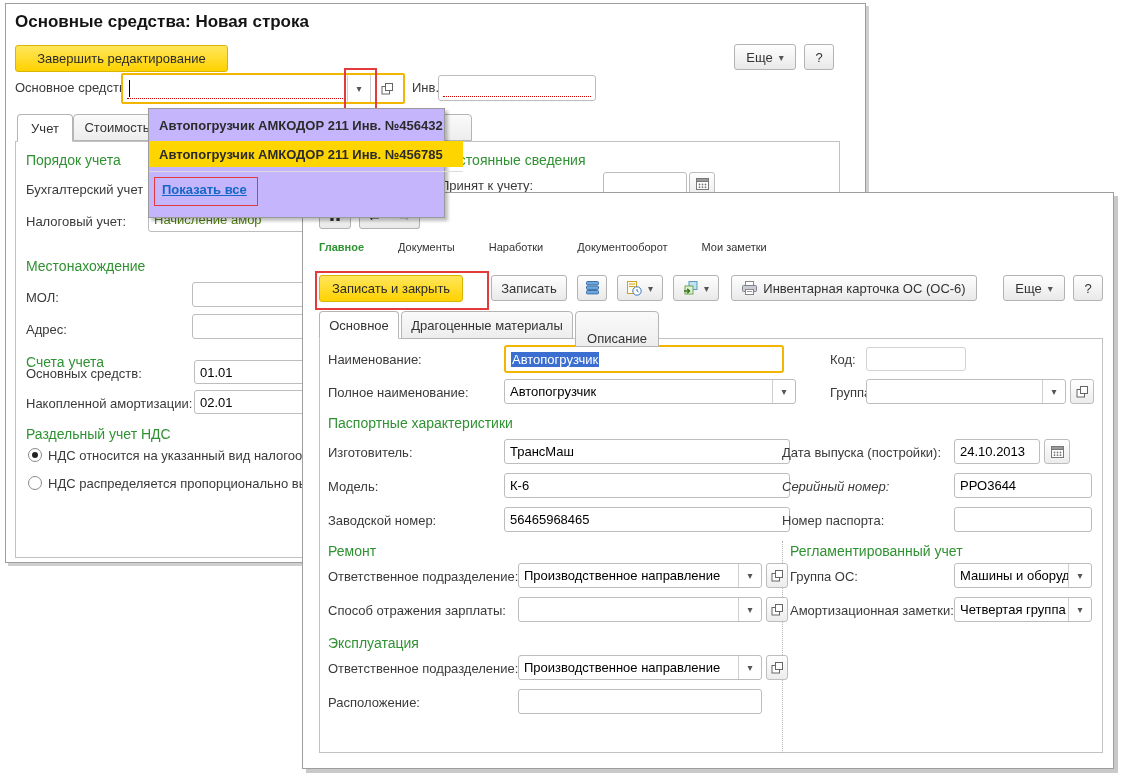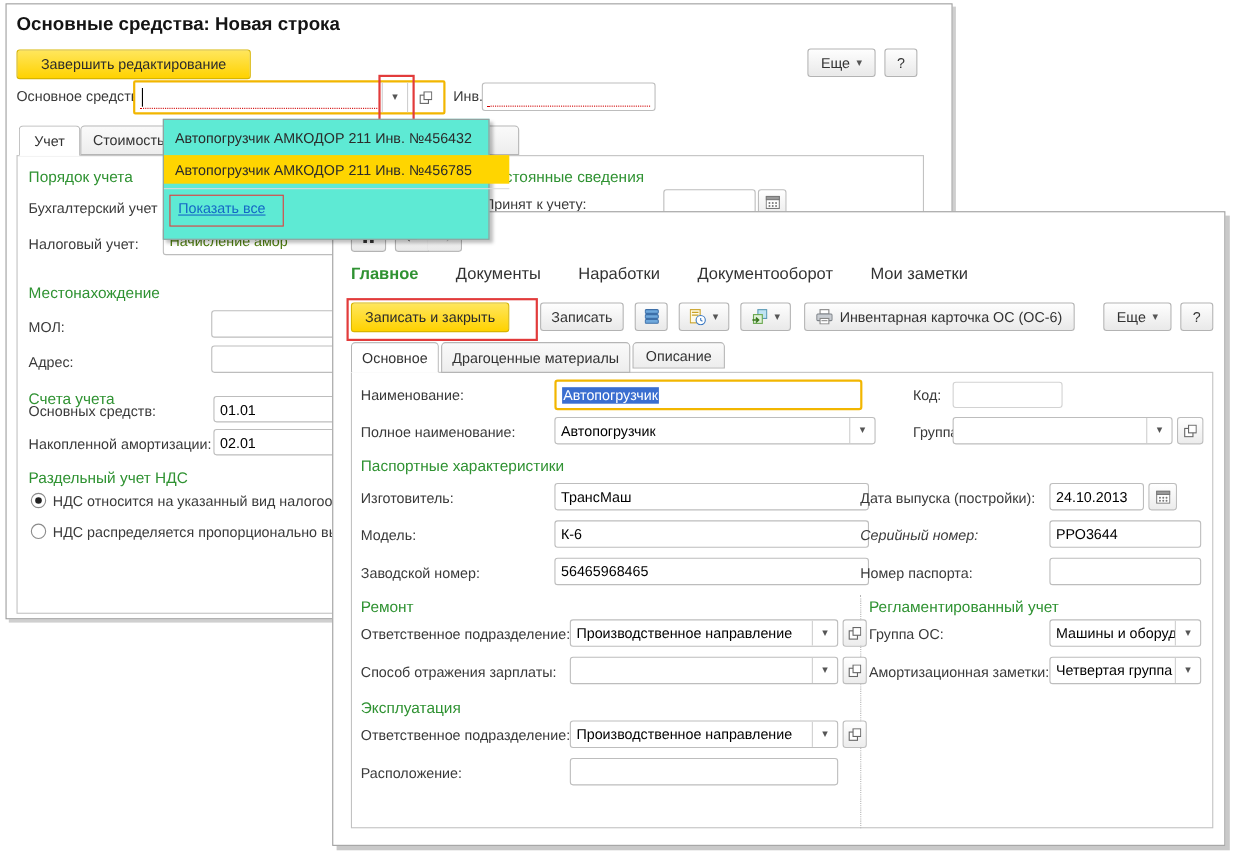--- a/index.html
+++ b/index.html
@@ -3,22 +3,22 @@
 <meta charset="utf-8">
 <style>
   html,body{margin:0;padding:0;}
   body{
     width:1126px;height:784px;position:relative;overflow:hidden;background:#ffffff;
     font-family:"Liberation Sans","DejaVu Sans",sans-serif;color:#333;
   }
   .win{position:absolute;background:#fff;border:1px solid #9e9e9e;box-sizing:border-box;}
   .bg-win{left:5px;top:3px;width:861px;height:560px;box-shadow:3px 3px 0 #cfcfcf;z-index:1;}
   .fg-win{left:302px;top:192px;width:812px;height:577px;box-shadow:4px 4px 0 #c9c9c9;z-index:10;}
-  .dropdown{position:absolute;left:148px;top:108px;width:297px;height:110px;background:#5eead4;
-    border:1px solid #9a9a9a;box-shadow:3px 3px 3px rgba(0,0,0,.25);z-index:20;box-sizing:border-box;}
+  .dropdown{position:absolute;left:148px;top:108px;width:297px;height:110px;background:#c4b5fd;
+    border:1px solid #9a9a9a;box-shadow:3px 3px 3px rgba(0,0,0,.25);z-index:20;box-sizing:border-box;font-weight:bold;}
   .win-title{position:absolute;font-size:17px;font-weight:bold;color:#141414;white-space:nowrap;}
   .lbl{position:absolute;font-size:13px;color:#3a3a3a;white-space:nowrap;}
   .green-h{position:absolute;font-size:14px;color:#2f9232;white-space:nowrap;}
   .btn{position:absolute;display:flex;align-items:center;justify-content:center;gap:6px;
     background:linear-gradient(#fefefe,#e9e9e9);border:1px solid #b3b3b3;border-radius:3px;
     font-size:13px;color:#333;box-sizing:border-box;cursor:default;white-space:nowrap;}
   .btn-yellow{background:linear-gradient(#ffe65c,#ffd200);border-color:#d8b500;font-weight:normal;color:#2b2b2b;}
   .field{position:absolute;display:flex;align-items:center;background:#fff;border:1px solid #bdbdbd;
     border-radius:3px;font-size:13px;color:#000;box-sizing:border-box;padding:0 5px;height:25px;
     overflow:hidden;white-space:nowrap;}
@@ -36,21 +36,21 @@
   .panel{position:absolute;border:1px solid #c2c2c2;background:#fff;box-sizing:border-box;}
   .radio{position:absolute;width:14px;height:14px;border:1px solid #8a8a8a;border-radius:50%;
     background:#fff;box-sizing:border-box;}
   .radio.sel::after{content:"";position:absolute;left:3px;top:3px;width:6px;height:6px;border-radius:50%;background:#222;}
   .red-ring{position:absolute;border:2px solid #e23b3b;z-index:6;pointer-events:none;}
   .link{font-size:13px;color:#1467c6;text-decoration:underline;white-space:nowrap;}
   .dd-item{position:absolute;font-size:13px;color:#2b2b2b;white-space:nowrap;}
   .hl-bar{position:absolute;background:#ffd500;}
   .caret{position:absolute;left:6px;top:5px;width:1px;height:17px;background:#000;}
   .sel-text{background:#3a6ed0;color:#fff;padding:0 1px;}
-  .nav-item{font-size:15px;color:#333;white-space:nowrap;}
+  .nav-item{font-size:11px;color:#333;white-space:nowrap;}
   .nav-item.active{color:#2f9232;font-weight:bold;}
   .gray-val{color:#4d7c0f;}
   .vsep-dotted{position:absolute;border-left:1px dotted #b5b5b5;}
   .arrow-glyph{font-size:15px;font-weight:bold;color:#2b2b2b;}
   .arrow-glyph.disabled{color:#b3b3b3;font-weight:normal;}
   svg{display:block;}
 </style>
 </head>
 <body>
 
@@ -211,21 +211,21 @@
     <span style="font-size:10px;color:#555;">▾</span>
   </div>
   <div class="btn" style="left:770px;top:82px;width:30px;height:26px;">?</div>
 
   <div class="tab active" style="left:16px;top:118px;width:80px;height:28px;">
     <span>Основное</span>
   </div>
   <div class="tab" style="left:98px;top:118px;width:172px;height:28px;">
     <span>Драгоценные материалы</span>
   </div>
-  <div class="tab" style="left:272px;top:118px;width:84px;height:24px;">
+  <div class="tab" style="left:272px;top:118px;width:84px;height:36px;align-items:flex-end;">
     <span>Описание</span>
   </div>
 
   <div class="panel" style="left:16px;top:145px;width:784px;height:415px;">
 
     <div class="lbl" style="left:8px;top:13px;">Наименование:</div>
     <div class="field" style="left:184px;top:6px;width:280px;height:28px;border:2px solid #f2b600;">
       <span class="sel-text">Автопогрузчик</span>
     </div>
     <div class="lbl" style="left:510px;top:13px;">Код:</div>

